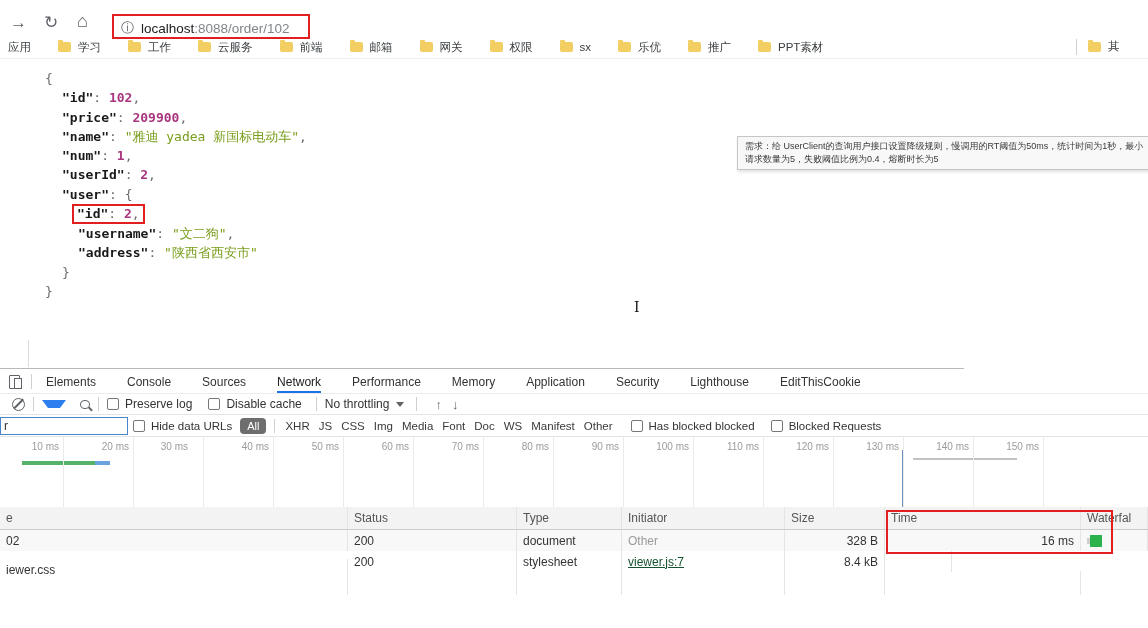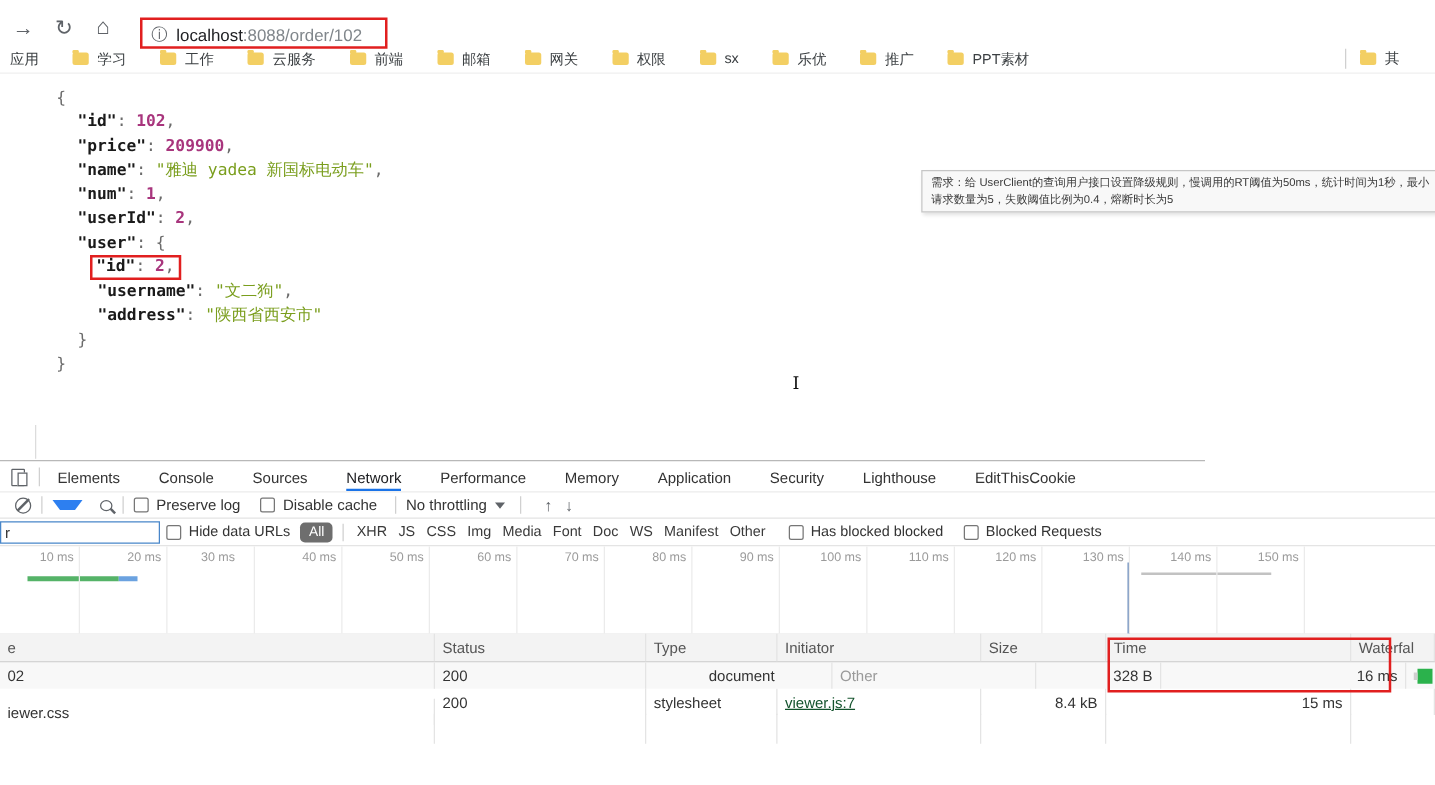--- a/index.html
+++ b/index.html
@@ -275,39 +275,38 @@
           <div class="td" style="width: 105px; flex: 0 0 105px;">Type</div>
           <div class="td" style="width: 163px; flex: 0 0 163px;">Initiator</div>
           <div class="td" style="width: 100px; flex: 0 0 100px;">Size</div>
           <div class="td" style="width: 196px; flex: 0 0 196px;">Time</div>
           <div class="td" style="width: 67px; flex: 0 0 67px;">Waterfal</div>
         </div>
       <div>
           <div class="tr r0">
             <div class="td" style="width: 348px; flex: 0 0 348px;">02</div>
             <div class="td" style="width: 169px; flex: 0 0 169px;">200</div>
-            <div class="td" style="width: 105px; flex: 0 0 105px; margin-left: 44px;">document</div>
+            <div class="td" style="width: 105px; flex: 0 0 105px;">document</div>
             <div class="td" style="width: 163px; flex: 0 0 163px;">
               <span class="grey">Other</span>
             </div>
             <div class="td right" style="width: 100px; flex: 0 0 100px;">328 B</div>
             <div class="td right" style="width: 196px; flex: 0 0 196px;">16 ms</div>
             <div class="td" style="width: 67px; flex: 0 0 67px;">
               <div class="wf-bar"></div>
             </div>
           </div>
           <div class="tr r1">
             <div class="td" style="width: 348px; flex: 0 0 348px; margin-top: 16px;">iewer.css</div>
             <div class="td" style="width: 169px; flex: 0 0 169px;">200</div>
             <div class="td" style="width: 105px; flex: 0 0 105px;">stylesheet</div>
             <div class="td" style="width: 163px; flex: 0 0 163px;">
               <span class="link">viewer.js:7</span>
             </div>
             <div class="td right" style="width: 100px; flex: 0 0 100px;">8.4 kB</div>
-            <div class="td right" style="width: 196px; flex: 0 0 196px;">15 ms</div>
             <div class="td" style="width: 67px; flex: 0 0 67px;"></div>
           </div>
         </div>
       <div class="redbox" style="left:886px;top:3px;width:227px;height:44px;"></div>
     <div class="div-ext" style="left: 347px;"></div>
         <div class="div-ext" style="left: 516px;"></div>
         <div class="div-ext" style="left: 621px;"></div>
         <div class="div-ext" style="left: 784px;"></div>
         <div class="div-ext" style="left: 884px;"></div>
         <div class="div-ext" style="left: 1080px;"></div>

